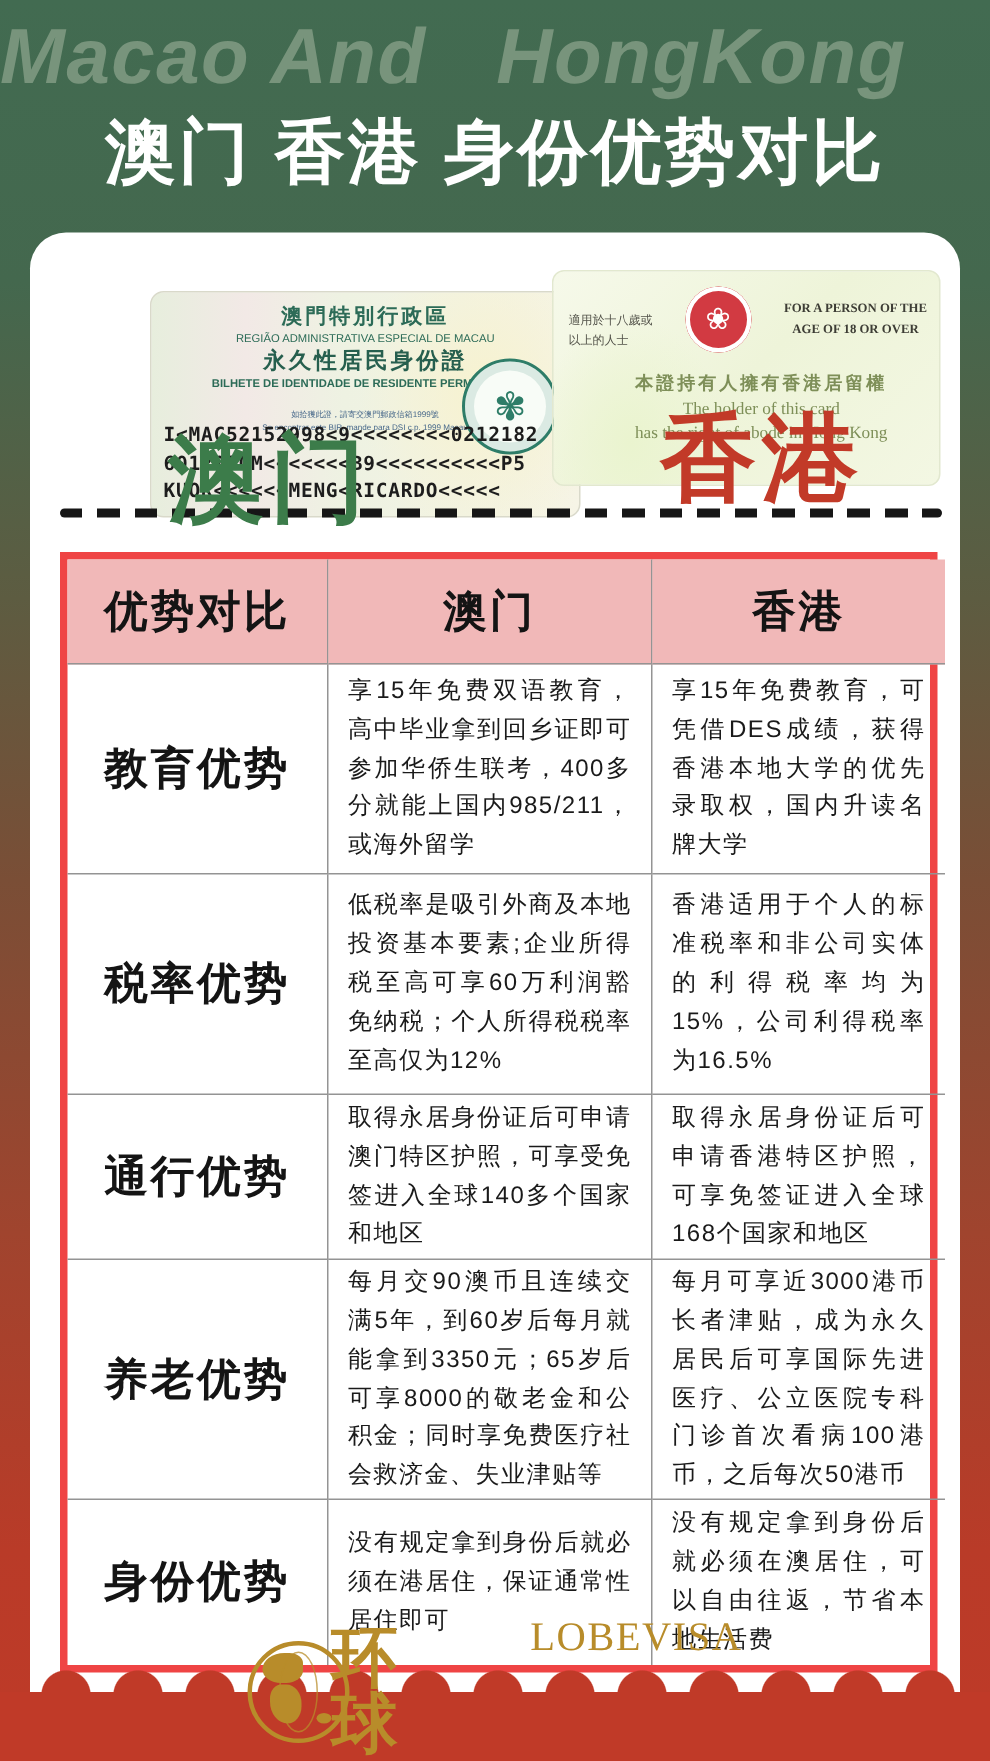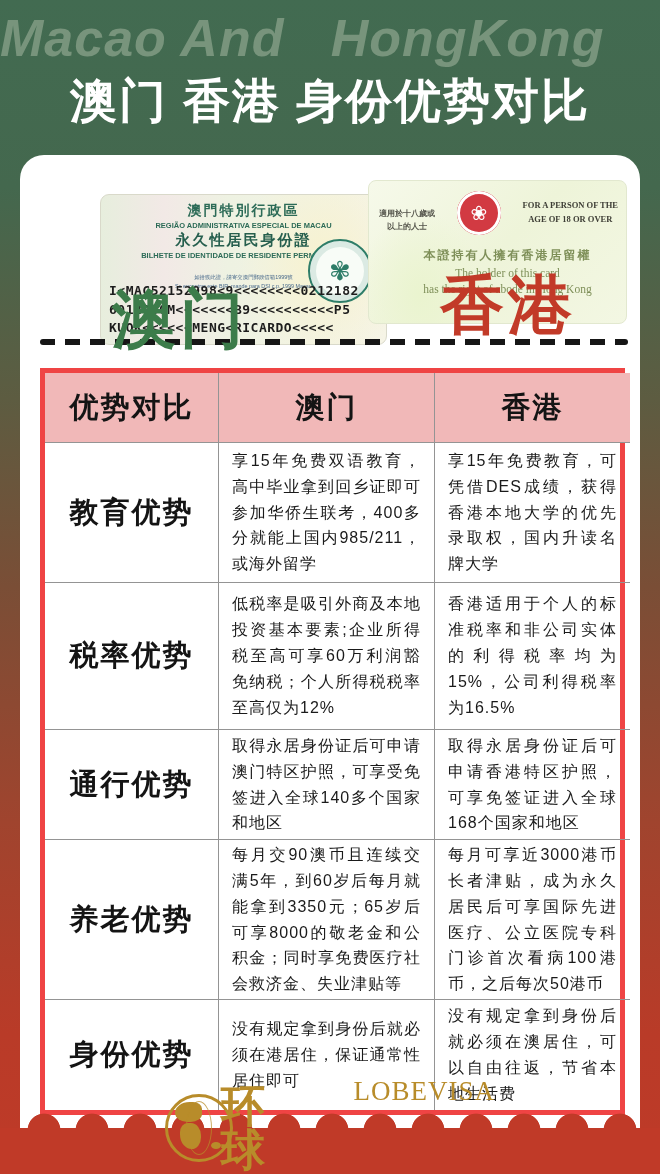--- a/index.html
+++ b/index.html
@@ -25,21 +25,21 @@
   .macau-id{
     position:absolute;left:68px;top:194px;width:285px;height:149px;
     border-radius:9px;overflow:hidden;border:1px solid #d9d9ca;
     background:
       radial-gradient(ellipse 120px 150px at 78% 45%, #f7f2cf 0%, rgba(247,242,207,0) 70%),
       linear-gradient(90deg,#e7eedd 0%,#f2e9e6 22%,#eef2e2 45%,#f6f4e6 100%);
     margin-left: 32px;
   }
   .macau-id .hdr{width:100%;text-align:center;padding-top:7px;color:#2c6b57;}
   .m-zh1{font-size:14px;font-weight:bold;letter-spacing:2px;}
-  .m-pt1{font-size:7.5px;font-weight:bold;margin-top:1px;}
+  .m-pt1{font-size:7.5px;font-weight:normal;margin-top:1px;}
   .m-zh2{font-size:15px;font-weight:bold;letter-spacing:2px;margin-top:1px;color:#265f4e;}
   .m-pt2{font-size:7.5px;font-weight:bold;margin-top:1px;}
   .m-note{width:62%;text-align:center;margin:13px auto 0;color:#47688a;}
   .m-note div{font-size:6px;transform:scale(.9);line-height:1.5;}
   .macau-seal{
     position:absolute;right:14px;top:44px;width:60px;height:60px;border-radius:50%;
     border:2px solid #2e7d68;background:#f8fcf7;display:flex;align-items:center;justify-content:center;
     box-shadow:inset 0 0 0 6px rgba(46,125,104,.14);
   }
   .macau-seal span{color:#2e7d68;font-size:26px;line-height:1;}
@@ -54,21 +54,21 @@
   }
   
   .hk-id{
     position:absolute;left:368px;top:180px;width:257px;height:142px;
     border-radius:8px;overflow:hidden;border:1px solid #e2e8cf;
     background:
       radial-gradient(ellipse 90px 120px at 20% 80%, #eaf4cf 0%, rgba(234,244,207,0) 70%),
       linear-gradient(135deg,#f6f9ea 0%,#eef4d9 50%,#f3f7e3 100%);
   }
   .hk-top{display:flex;align-items:center;justify-content:space-between;padding:10px 8px 0 10px;}
-  .hk-age-zh{font-size:8px;color:#53534a;font-weight:bold;text-align:center;line-height:1.6;margin-top:15px;}
+  .hk-age-zh{font-size:8px;color:#53534a;font-weight:normal;line-height:1.6;margin-top:15px;}
   .hk-emblem{
     width:44px;height:44px;border-radius:50%;background:#d23a42;flex:0 0 auto;
     display:flex;align-items:center;justify-content:center;
     box-shadow:inset 0 0 0 3px #ffffff, inset 0 0 0 5px #d23a42;
   }
   .hk-emblem span{color:#ffffff;font-size:20px;line-height:1;}
   .hk-age-en{font-size:8.5px;color:#3d3d35;font-weight:bold;text-align:center;line-height:1.6;
     font-family:"Liberation Serif","DejaVu Serif",serif;}
   .hk-abode{margin-top:12px;text-align:center;color:#7e8f58;margin-left:20px;}
   .hk-abode .zh{font-size:12px;font-weight:bold;letter-spacing:2px;}

